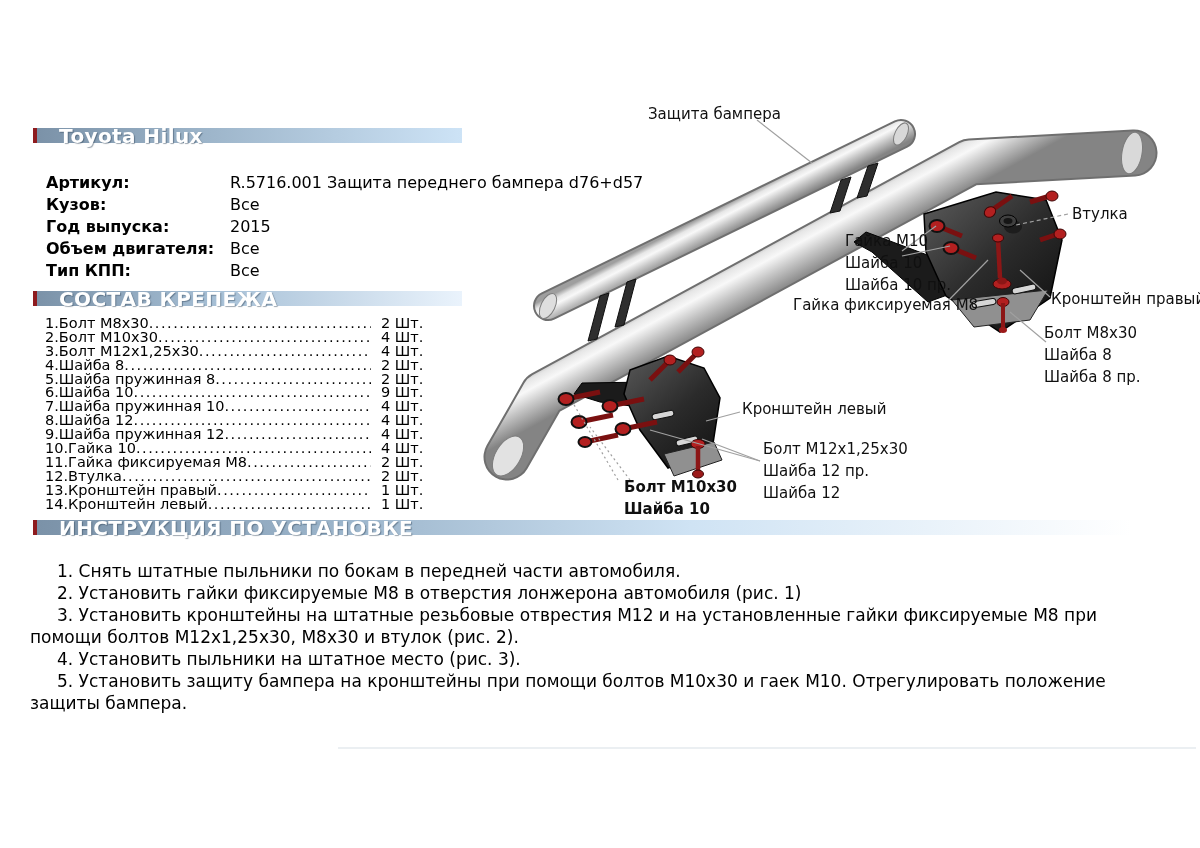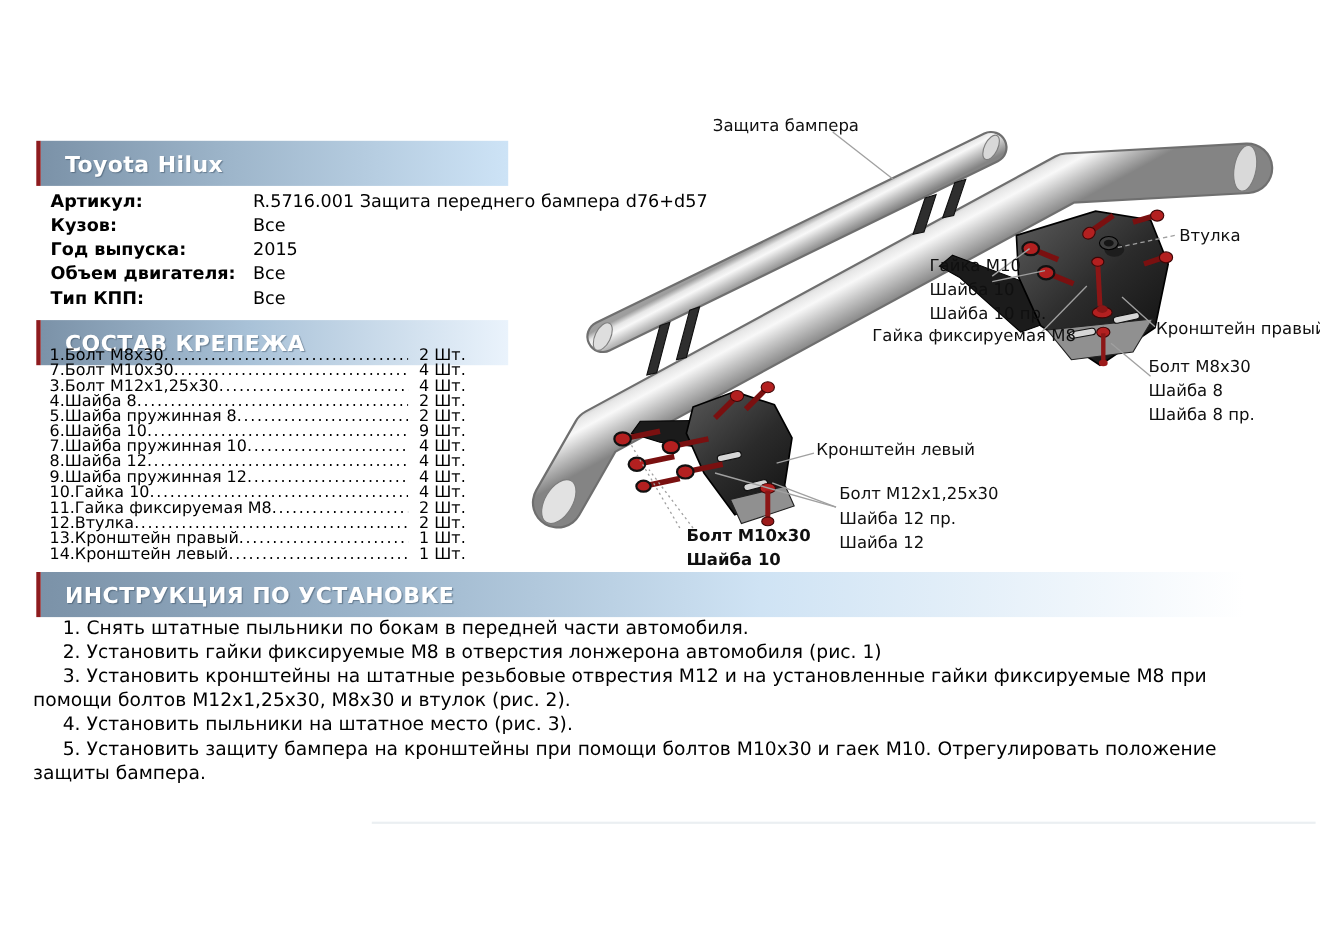--- a/index.html
+++ b/index.html
@@ -1,20 +1,20 @@
 <!DOCTYPE html>
 <html><head>
 <meta charset="utf-8">
 <style>
   html,body{margin:0;padding:0;background:#fff}
   body{width:1200px;height:848px;position:relative;overflow:hidden;
        font-family:"DejaVu Sans",sans-serif;color:#000;}
 
   
-  .bar{position:absolute;height:41px;border-left:4px solid #8e1b1e;
+  .bar{position:absolute;height:15px;border-left:4px solid #8e1b1e;
        display:flex;align-items:center;padding-left:22px;box-sizing:border-box;
        color:#fff;font-weight:bold;font-size:20px;letter-spacing:.4px;
        text-shadow:1px 1px 1px rgba(40,60,80,.45);}
   #bar-toyota{left:33px;top:128px;width:429px;
       background:linear-gradient(90deg,#7b92a8,#9db5ca 40%,#cde3f6 100%);}
   #bar-parts{left:33px;top:291px;width:429px;
       background:linear-gradient(90deg,#7b92a8,#a9c2d8 45%,#eaf3fc 100%);}
   #bar-instr{left:33px;top:520px;width:1132px;
       background:linear-gradient(90deg,#7b92a8,#9db6cc 28%,#cfe3f4 58%,#ffffff 97%);}
 
@@ -204,21 +204,21 @@
   <span>СОСТАВ КРЕПЕЖА</span>
 </div>
 
 <div class="parts" id="parts-list">
     <div class="part-row">
       <span class="part-name">1.Болт М8х30</span>
       <span class="part-leader">................................................................................</span>
       <span class="part-qty">2 Шт.</span>
     </div>
     <div class="part-row">
-      <span class="part-name">7.Болт М10х30</span>
+      <span class="part-name">2.Болт М10х30</span>
       <span class="part-leader">................................................................................</span>
       <span class="part-qty">4 Шт.</span>
     </div>
     <div class="part-row">
       <span class="part-name">3.Болт М12х1,25х30</span>
       <span class="part-leader">................................................................................</span>
       <span class="part-qty">4 Шт.</span>
     </div>
     <div class="part-row">
       <span class="part-name">4.Шайба 8</span>

